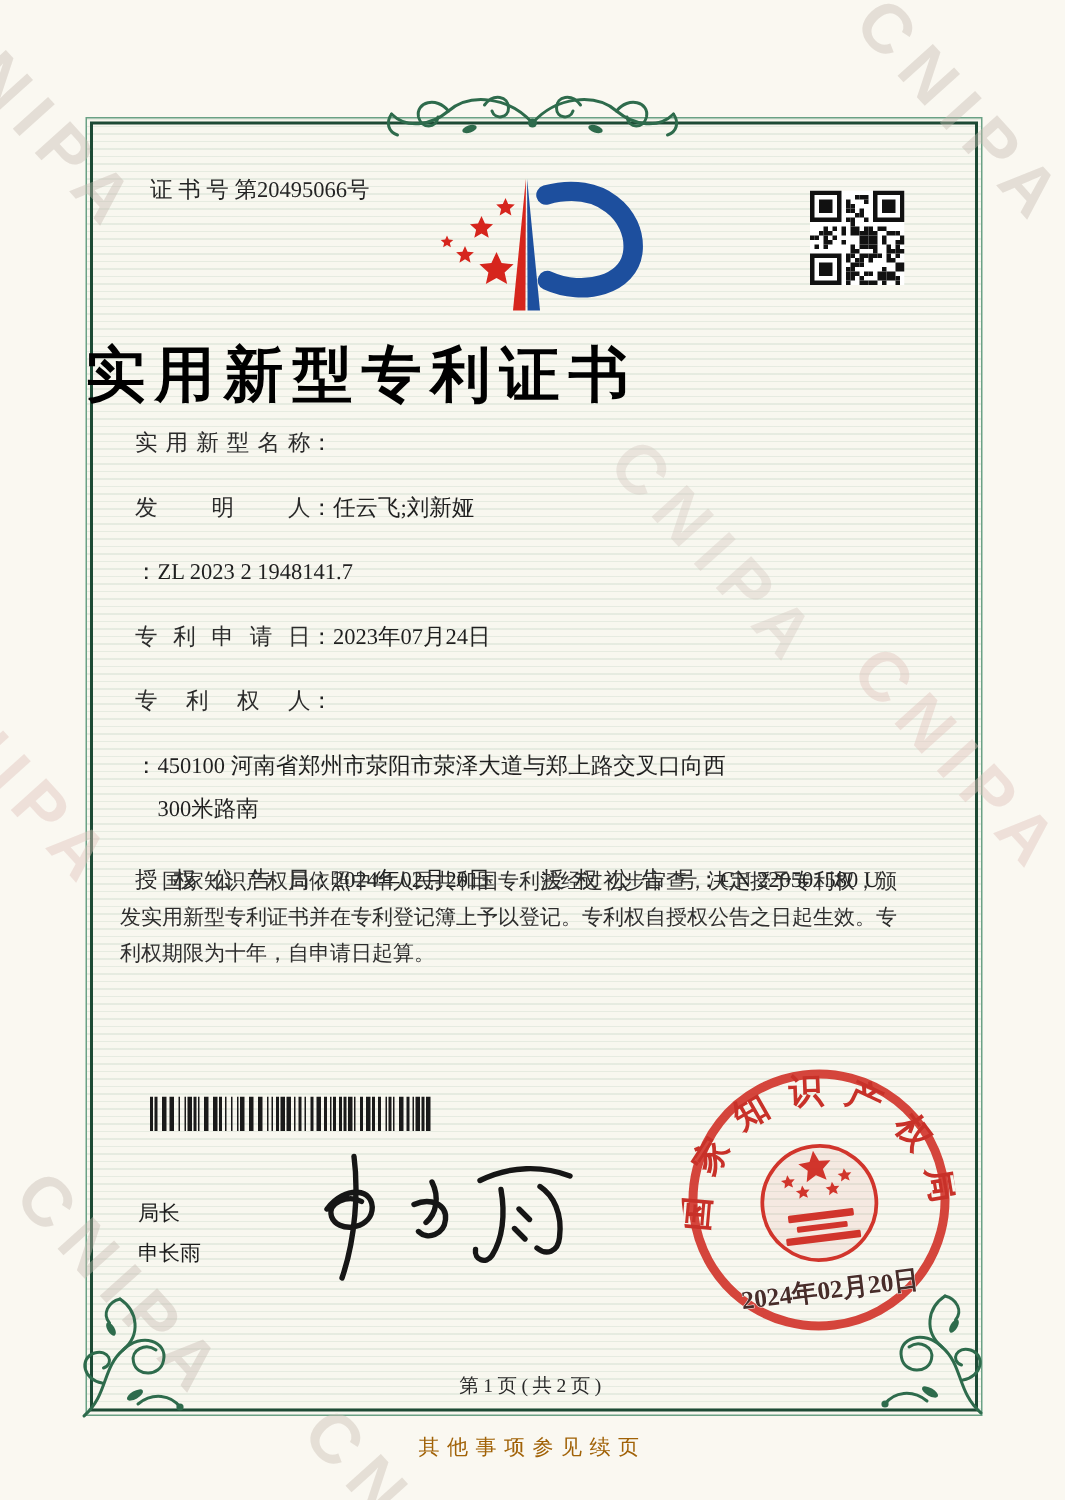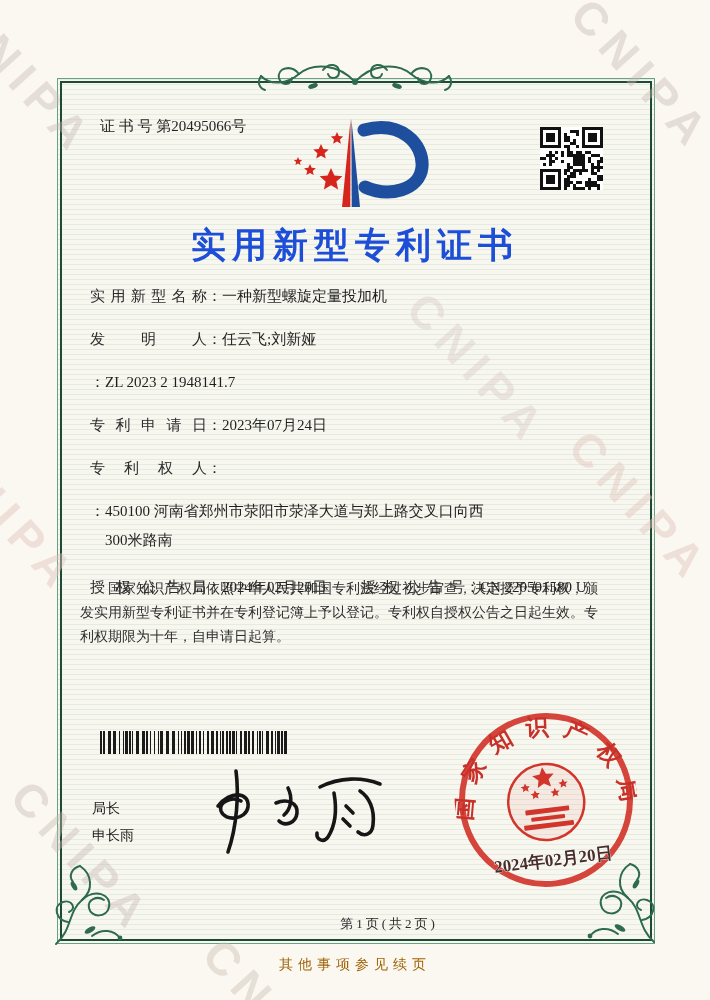--- a/index.html
+++ b/index.html
@@ -39,22 +39,22 @@
   .ornament{position:absolute;z-index:4;pointer-events:none;}
   .orn-top{left:253px;top:52px;width:204px;height:52px;}
   .orn-bl{left:42px;top:856px;width:100px;height:100px;}
   .orn-br{left:568px;top:854px;width:100px;height:100px;transform:scaleX(-1);}
   
   .content{position:absolute;left:0;top:0;width:696px;height:1000px;z-index:5;}
   .cert-no{position:absolute;left:100px;top:117px;font-size:15px;color:#242424;}
   .logo{position:absolute;left:281px;top:113px;width:148px;height:100px;}
   .qr{position:absolute;left:540px;top:127px;width:63px;height:63px;}
   .title{
-    position:absolute;left:57px;top:222px;width:596px;text-align:center;
-    font-size:35px;font-weight:bold;letter-spacing:6px;color:#1d4ed8;
+    position:absolute;left:57px;top:222px;width:596px;
+    font-size:40px;font-weight:bold;letter-spacing:6px;color:#000000;
   }
   .fields{position:absolute;left:90px;top:282px;width:540px;font-size:15px;}
   .frow{display:flex;align-items:flex-start;margin-bottom:14px;line-height:29px;}
   .flabel{
     display:inline-block;width:117px;flex:0 0 117px;
     text-align:justify;text-align-last:justify;color:#2b2b2b;
   }
   .fcolon{flex:0 0 14px;}
   .fvalue{max-width:392px;color:#1f1f1f;}
   .grant-row{display:flex;line-height:29px;margin-top:18px;}
@@ -64,21 +64,21 @@
     position:absolute;left:80px;top:577px;width:528px;
     font-size:14px;line-height:1.72;color:#2d2d2d;
   }
   .paras p{margin:0 0 8px 0;text-indent:2em;}
   .barcode{position:absolute;left:100px;top:731px;width:190px;height:23px;}
   .signer{position:absolute;left:92px;top:795px;font-size:14px;line-height:27px;
     font-family:Liberation Sans, sans-serif;color:#1c1c1c;}
   .signature{position:absolute;left:192px;top:762px;width:215px;height:95px;}
   .seal{position:absolute;left:455px;top:709px;width:182px;height:182px;transform:rotate(-7deg);opacity:.95;}
   .page-note{position:absolute;left:57px;top:915px;width:596px;text-align:center;
-    font-size:13px;letter-spacing:3px;color:#2a2a2a;padding-left:34px;}
+    font-size:13px;letter-spacing:3px;color:#2a2a2a;}
   .footer-note{position:absolute;left:0;top:956px;width:710px;text-align:center;
     font-size:14px;letter-spacing:5px;color:#a16207;}
 </style>
 </head>
 <body>
 
 <div class="wm wm1">CNIPA</div>
 <div class="wm wm2">CNIPA</div>
 <div class="wm wm3">CNIPA</div>
 <div class="wm wm4 pink">CNIPA</div>
@@ -288,21 +288,20 @@
       <rect x="3" y="45" width="15" height="15" fill="#fff"></rect>
       <rect x="6" y="48" width="9" height="9" fill="#111"></rect>
     </svg>
 
   <div class="title">实用新型专利证书</div>
 
   <div class="fields">
     <div class="frow">
       <span class="flabel">实用新型名称</span>
       <span class="fcolon">：</span>
-      <span class="fvalue">一种新型螺旋定量投加机</span>
     </div>
     <div class="frow">
       <span class="flabel">发明人</span>
       <span class="fcolon">：</span>
       <span class="fvalue">任云飞;刘新娅</span>
     </div>
     <div class="frow">
       <span class="fcolon">：</span>
       <span class="fvalue">ZL 2023 2 1948141.7</span>
     </div>

